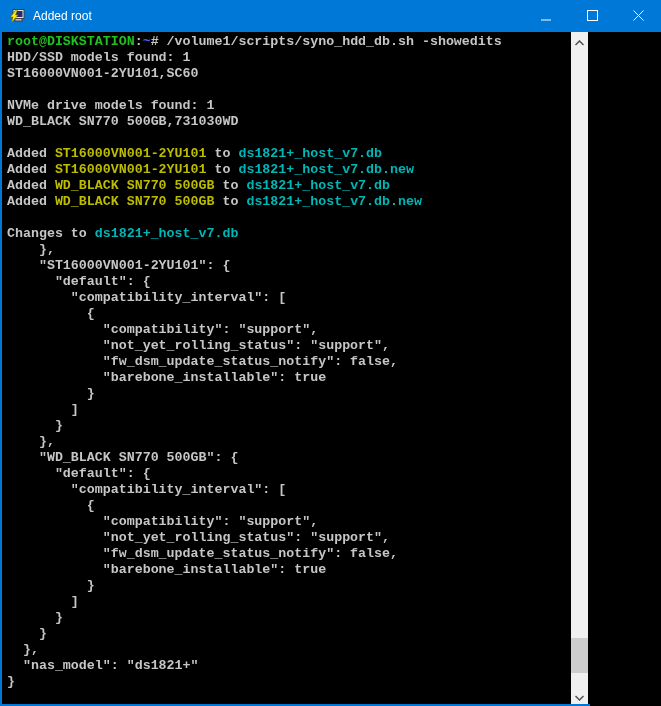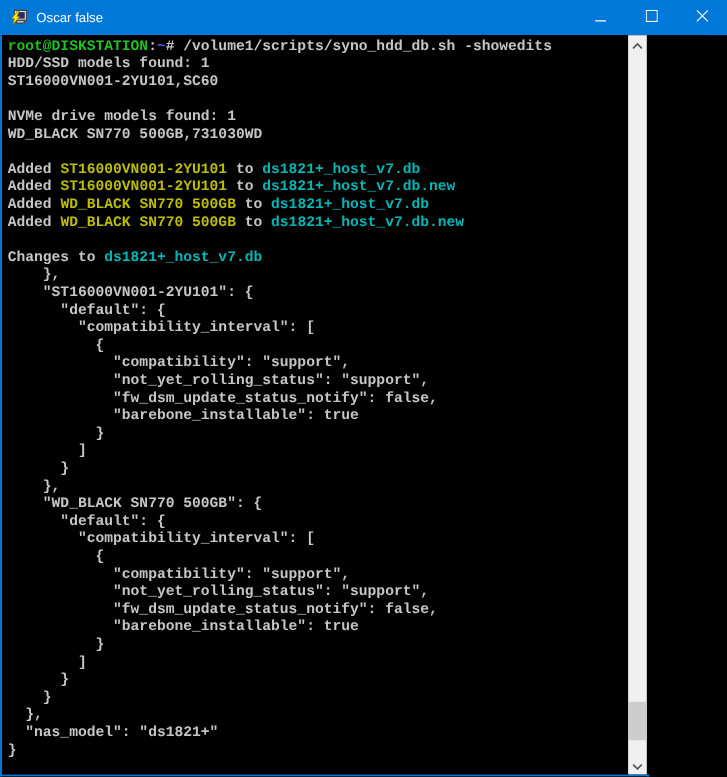--- a/index.html
+++ b/index.html
@@ -67,21 +67,21 @@
 
   <div class="titlebar">
     <span class="titlebar-icon">
       <svg width="16" height="16" viewBox="0 0 16 16">
         <rect x="4" y="1.5" width="11" height="9" fill="#e8e4d8" stroke="#404040"></rect>
         <rect x="5.5" y="3" width="8" height="6" fill="#2a2a66"></rect>
         <rect x="6" y="10.5" width="7" height="2.5" fill="#c8c4b8" stroke="#404040"></rect>
         <polygon points="7,2 1.5,9 4,9 2.5,14.5 9,7 6.5,7 8.5,2" fill="#ffee00" stroke="#807000" stroke-width="0.6"></polygon>
       </svg>
     </span>
-    <span class="titlebar-title">Oscar false</span>
+    <span class="titlebar-title">Added root</span>
     <div class="controls">
       <div class="ctrl">
         <span>
           <svg width="10" height="2" viewBox="0 0 10 2">
               <line x1="0" y1="1" x2="10" y2="1" stroke="currentColor" stroke-width="1"></line>
             </svg>
         </span>
       </div>
       <div class="ctrl">
         <span>

